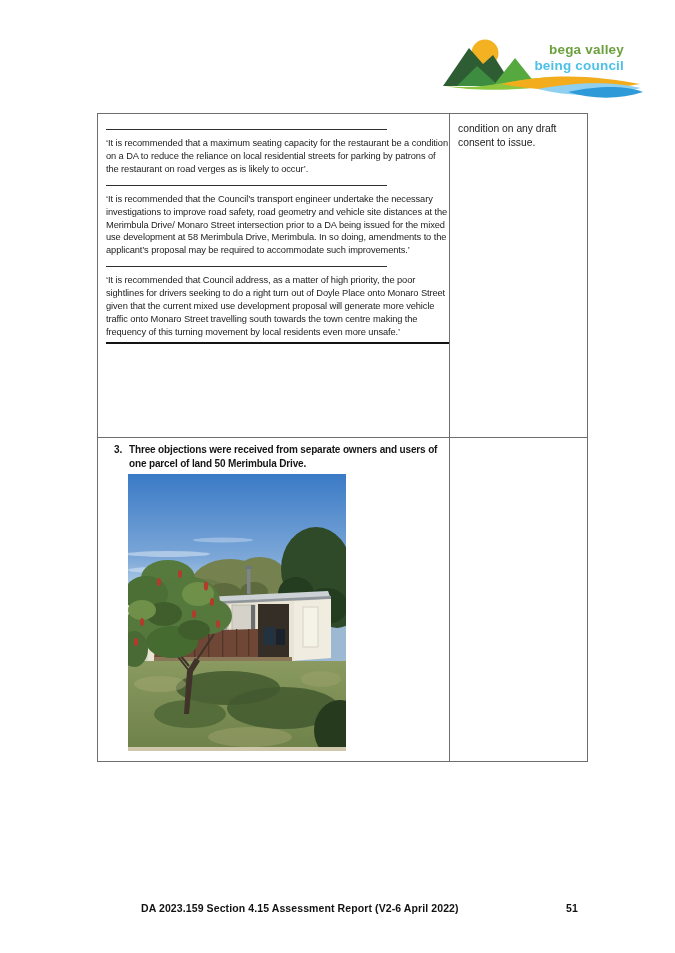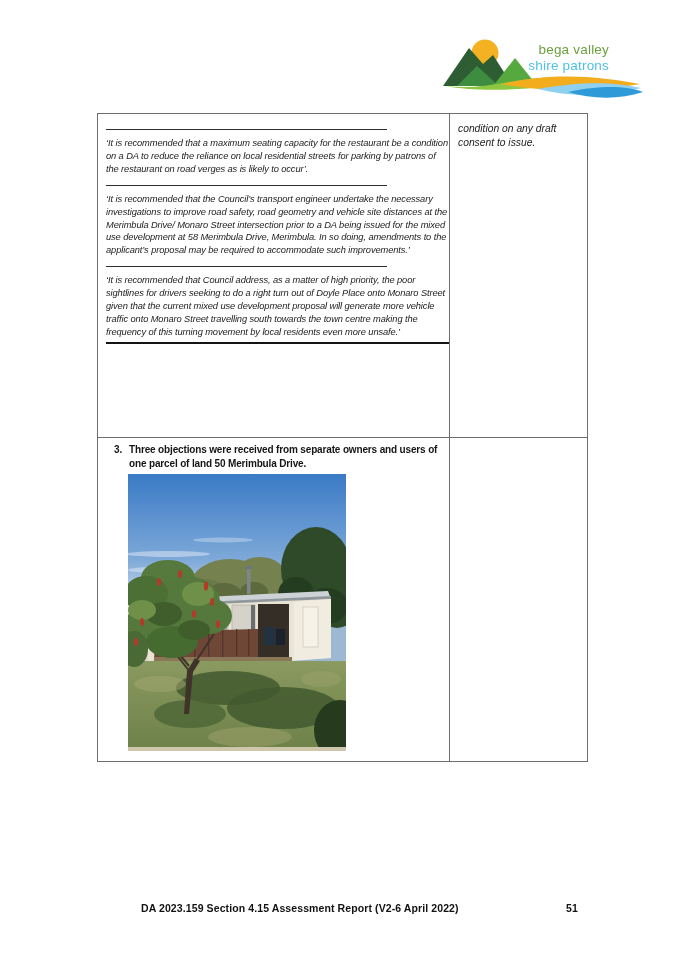--- a/index.html
+++ b/index.html
@@ -21,46 +21,46 @@
   .logo {
     position: absolute;
     left: 443px;
     top: 34px;
     width: 205px;
     height: 70px;
   }
   .logo svg { position: absolute; left: 0; top: 0; }
   .logo-text {
     position: absolute;
-    right: 39px;
+    right: 24px;
     top: 8px;
     text-align: right;
     line-height: 16px;
-    font-weight: normal;
+    font-weight: bold;
     letter-spacing: 0.2px;
     white-space: nowrap;
   }
   .logo-line1 { font-size: 13.5px; color: #6ca03e; }
   .logo-line2 { font-size: 13.5px; color: #4ec0e8; }
 
   
   .doc-table {
     position: absolute;
     left: 97px;
     top: 113px;
     width: 491px;
     height: 649px;
     border: 1.5px solid #6e6e6e;
     display: grid;
     grid-template-columns: 352px 1fr;
     grid-template-rows: 324px 1fr;
   }
   .cell { overflow: hidden; }
   .cell.col-left { border-right: 1.5px solid #6e6e6e; }
-  .cell.row-top  { border-bottom: 1.5px solid #6e6e6e; font-style: italic; }
+  .cell.row-top  { border-bottom: 1.5px solid #6e6e6e; }
 
   .quotes-cell { padding: 6px 0 0 8px; }
   .quote-divider {
     width: 281px;
     height: 0;
     border-top: 1.2px solid #2f2f2f;
     margin: 9px 0 7px 0;
   }
   .quote-para {
     margin: 0;
@@ -138,21 +138,21 @@
       <path d="M0 52 L26 14 L40 30 L50 21 L66 46 L58 52 Z" fill="#2E5D33"></path>
       <path d="M14 52 L34 32 L56 52 Z" fill="#3E8C3F"></path>
       <path d="M50 52 L72 24 L92 49 Z" fill="#56A93F"></path>
       <path d="M2 52 C 50 58 90 36 138 46 C 98 56 40 59 2 52 Z" fill="#8DC63F"></path>
       <path d="M58 50 C 110 38 155 42 197 50 C 150 59 100 58 58 50 Z" fill="#F2AC1C"></path>
       <path d="M95 55 C 138 47 172 48 198 54 C 165 63 125 63 95 55 Z" fill="#8FD0F0"></path>
       <path d="M125 58 C 158 51 184 52 200 58 C 176 66 148 65 125 58 Z" fill="#2E9BD8"></path>
     </svg>
     <div class="logo-text">
       <div class="logo-line1">bega valley</div>
-      <div class="logo-line2">shire patrons</div>
+      <div class="logo-line2">being council</div>
     </div>
   </div>
 
   <div class="doc-table">
 
     <div class="cell col-left row-top quotes-cell">
       <div class="quote-divider"></div>
       <p class="quote-para">‘It is recommended that a maximum seating capacity for the restaurant be a condition on a DA to reduce the reliance on local residential streets for parking by patrons of the restaurant on road verges as is likely to occur’.</p>
       <div class="quote-divider"></div>
       <p class="quote-para">‘It is recommended that the Council’s transport engineer undertake the necessary investigations to improve road safety, road geometry and vehicle site distances at the Merimbula Drive/ Monaro Street intersection prior to a DA being issued for the mixed use development at 58 Merimbula Drive, Merimbula. In so doing, amendments to the applicant’s proposal may be required to accommodate such improvements.’</p>

